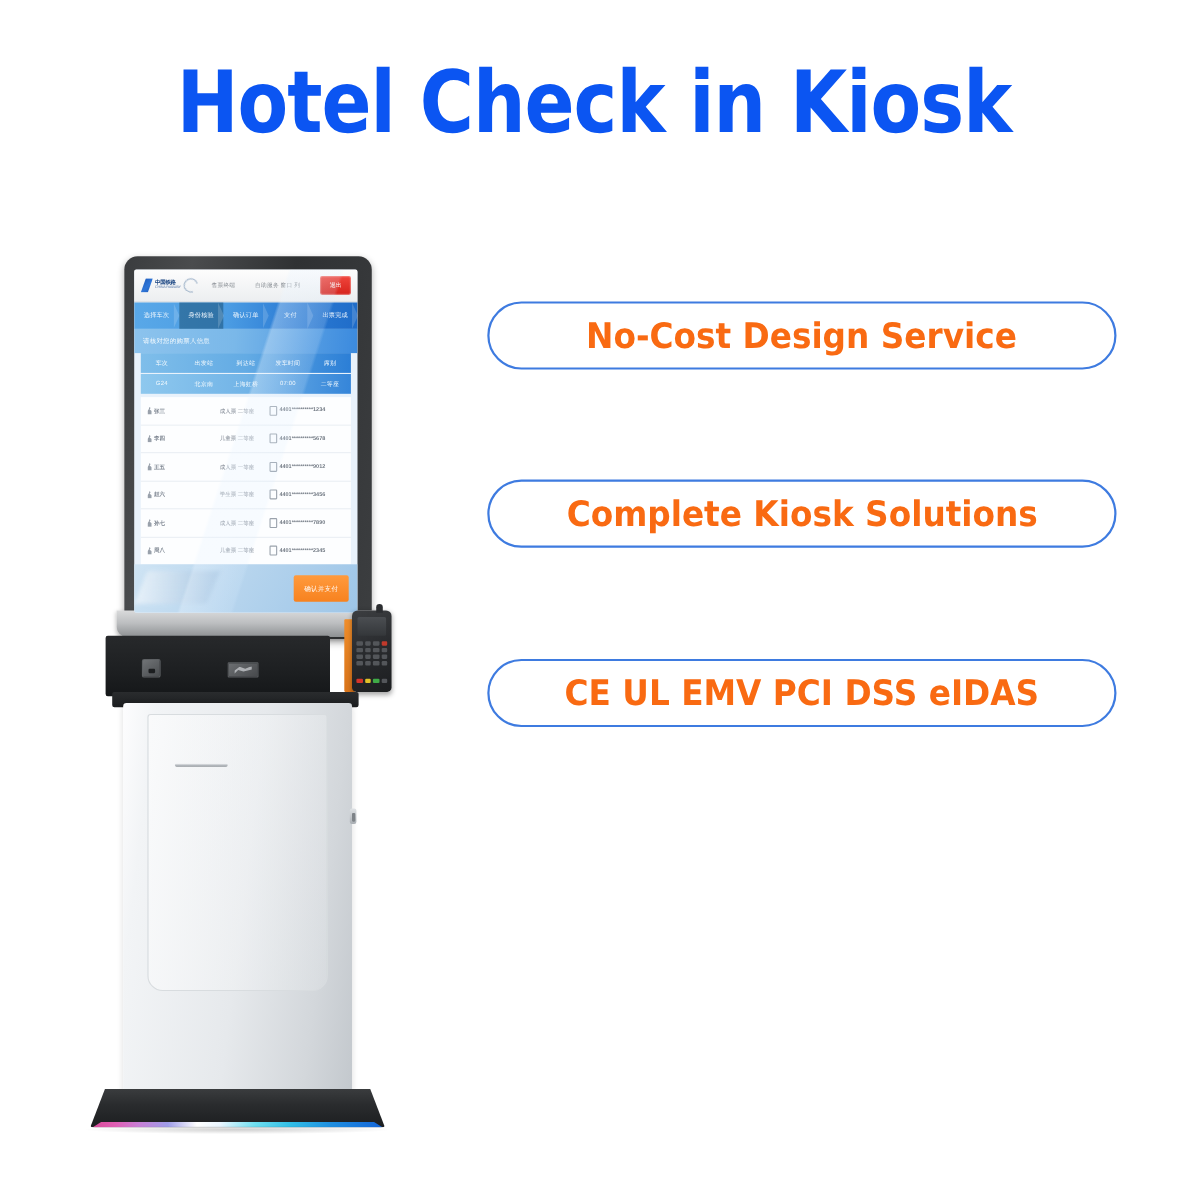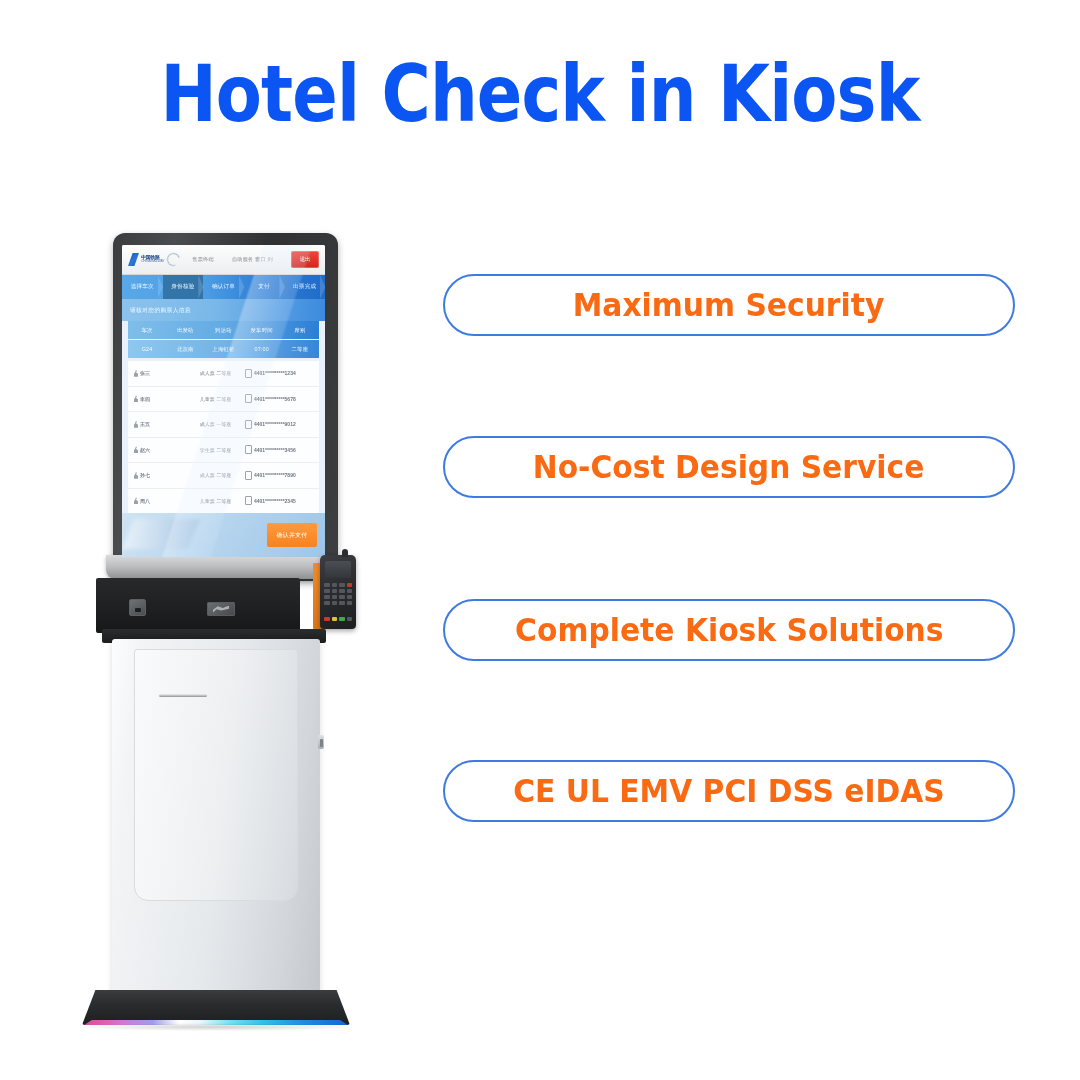--- a/index.html
+++ b/index.html
@@ -542,23 +542,20 @@
     <div class="cab-lock"></div>
   </div>
 
   <div class="base-plate"></div>
   <div class="base-rgb"></div>
   <div class="base-shadow"></div>
 </div>
 
 <div id="features">
   <div class="pill">
-    <span class="pill-label">Maximum Security</span>
-  </div>
-  <div class="pill">
     <span class="pill-label">No-Cost Design Service</span>
   </div>
   <div class="pill">
     <span class="pill-label">Complete Kiosk Solutions</span>
   </div>
   <div class="pill">
     <span class="pill-label">CE UL EMV PCI DSS eIDAS</span>
   </div>
 </div>
 

